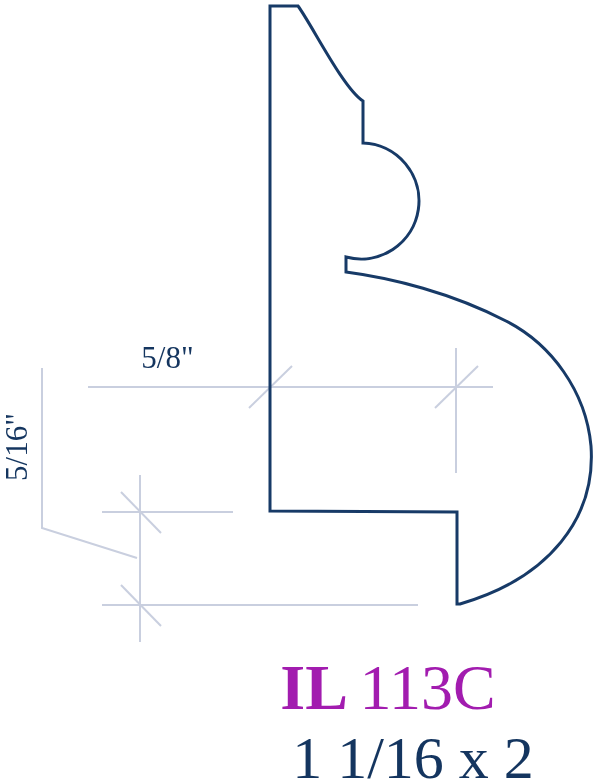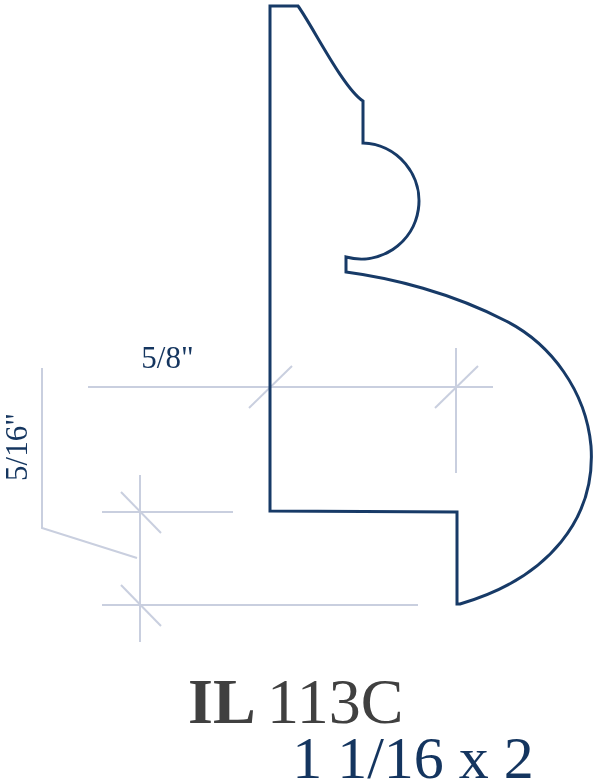--- a/index.html
+++ b/index.html
@@ -51,26 +51,26 @@
     top: 432px;
     width: 112px;
     height: 30px;
     text-align: center;
     font-size: 31px;
     transform: rotate(-90deg);
   }
   .title-line1 {
     position: absolute;
     left: 188px;
-    top: 670px;
+    top: 656px;
     width: 400px;
-    text-align: left;
+    text-align: center;
     font-size: 64px;
     line-height: 1;
-    color: #404040;
+    color: #a21caf;
   }
   .title-line1 .bold {
     font-weight: bold;
     margin-right: 0.18em;
   }
   .title-line2 {
     position: absolute;
     left: 213px;
     top: 728px;
     width: 400px;

